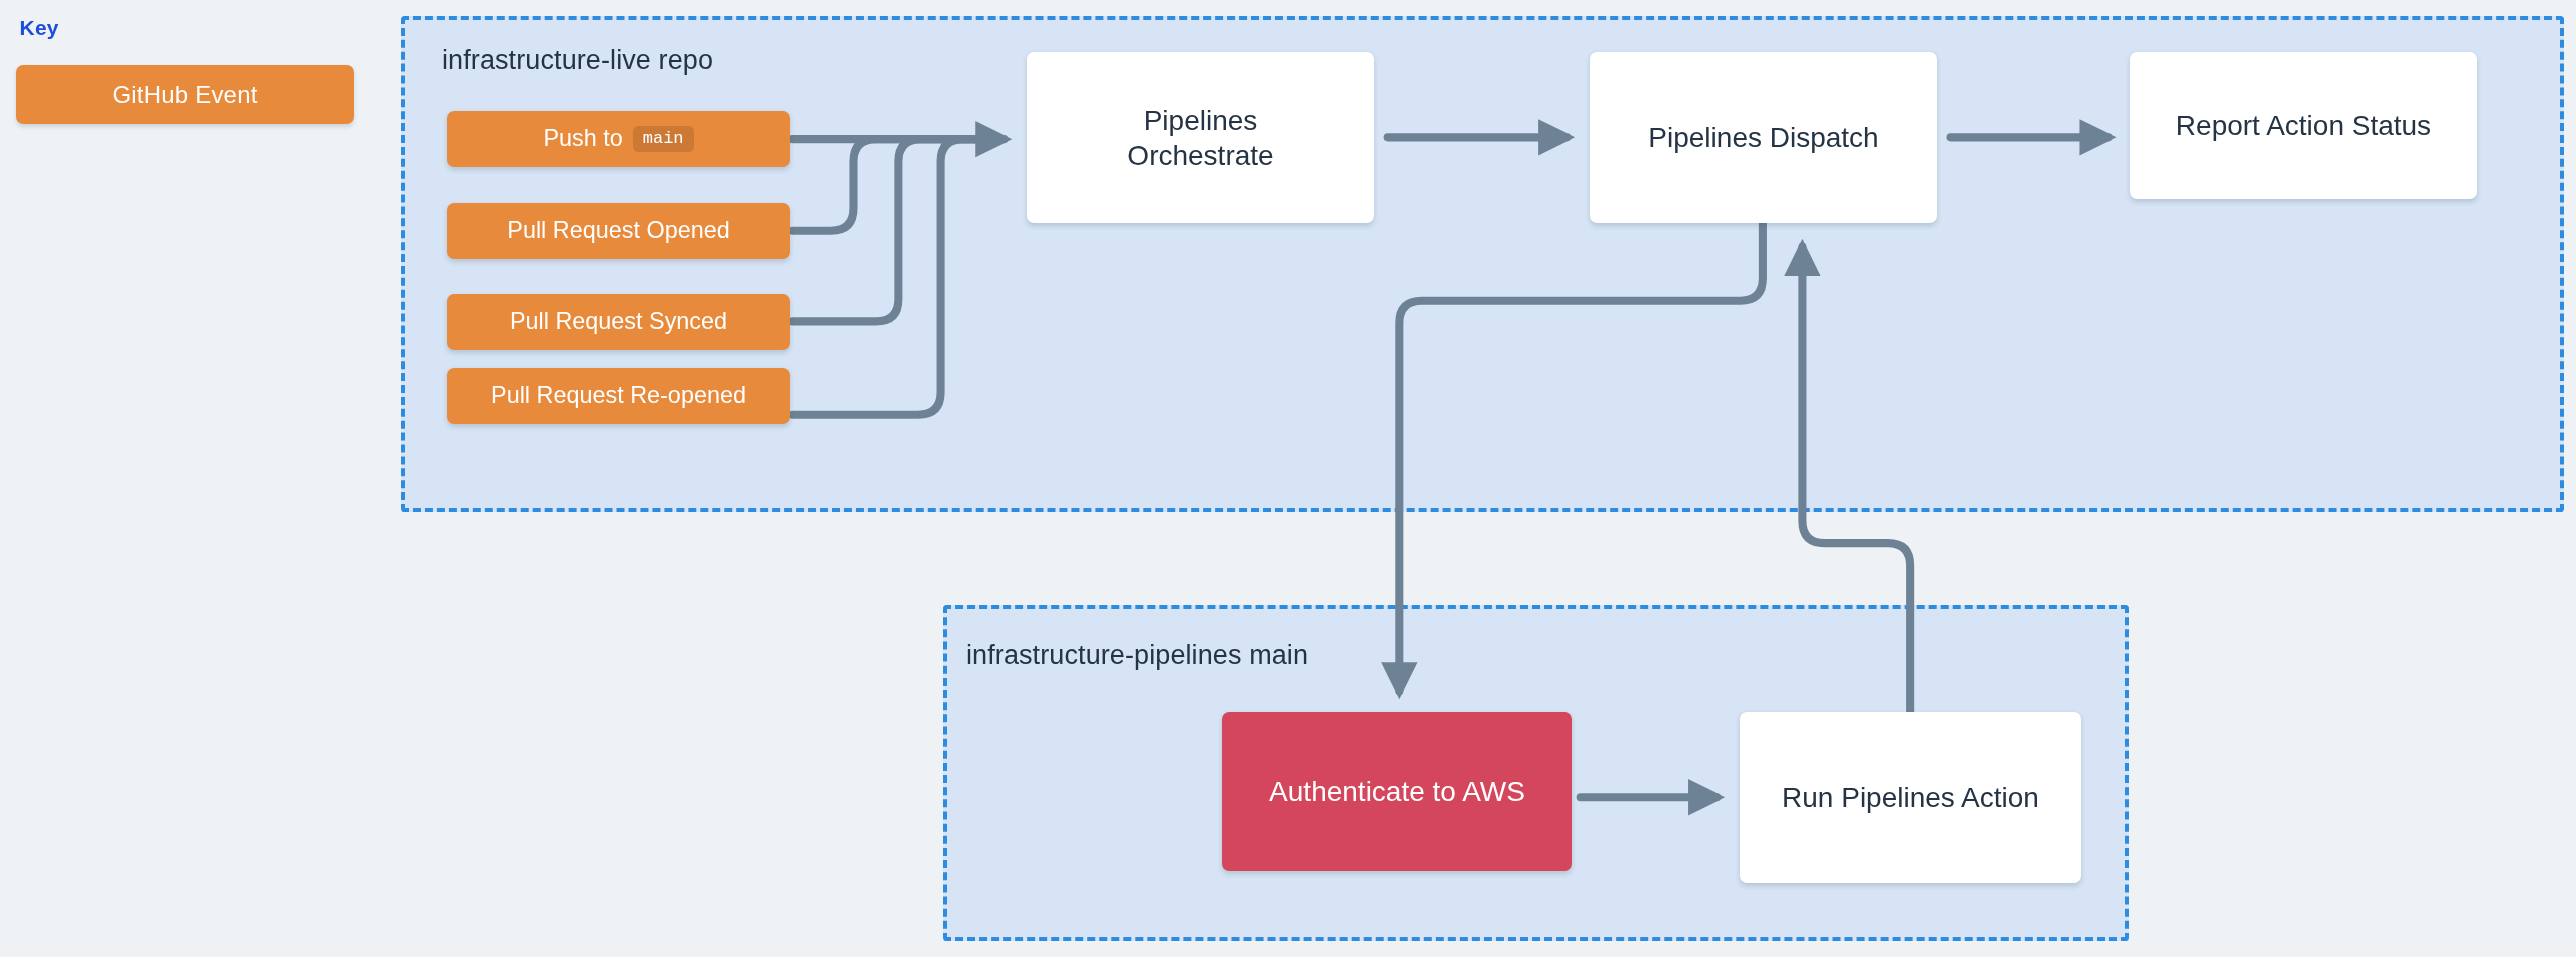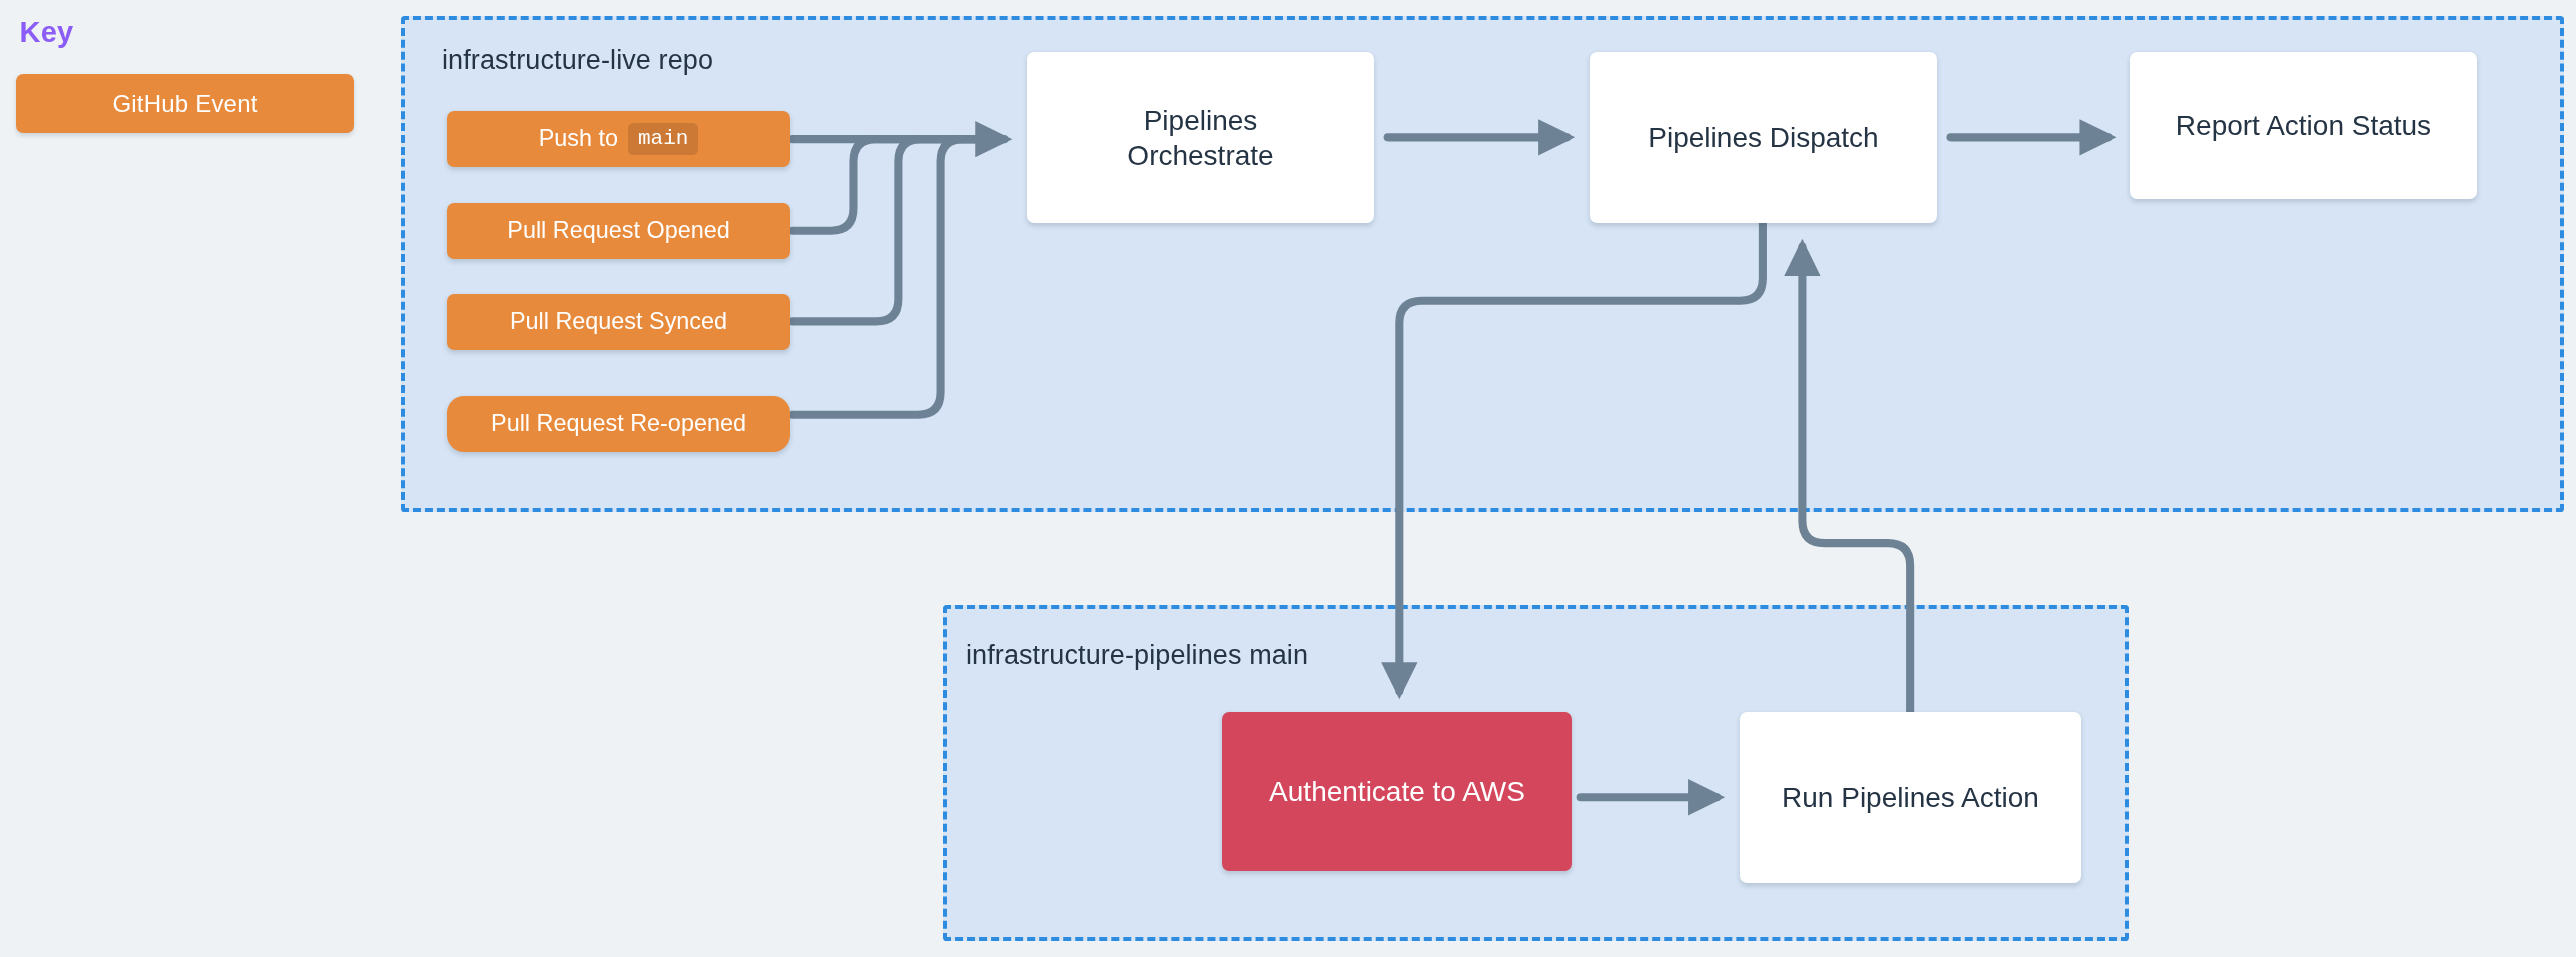--- a/index.html
+++ b/index.html
@@ -7,21 +7,21 @@
     width:2576px;height:957px;
     background:#eef2f5;
     font-family:"Liberation Sans","DejaVu Sans",sans-serif;
     overflow:hidden;position:relative;
   }
   #stage{position:absolute;inset:0;width:2576px;height:957px;}
 
   
   #key-panel{position:absolute;left:16px;top:16px;width:350px;}
   #key-title{
-    font-size:29px;font-weight:bold;color:#8b5cf6;
+    font-size:21px;font-weight:bold;color:#1d4ed8;
     letter-spacing:0.2px;margin:0 0 25px 3.6px;
   }
   .key-chip{
     width:338px;height:59px;border-radius:7.2px;
     display:flex;align-items:center;justify-content:center;
     color:#ffffff;font-size:24px;letter-spacing:0.2px;
     box-shadow:0 2.7px 4.5px rgba(40,60,80,.16);
     margin-bottom:18px;
   }
   .chip-aws{background:#d4465b;}
@@ -52,33 +52,33 @@
     box-shadow:0 2.7px 5.4px rgba(40,60,80,.18);
     line-height:1.25;
   }
   .node-event{background:#e88a3c;color:#ffffff;font-size:23.4px;height:56px;width:343px;left:447px;}
   .node-proc{background:#ffffff;color:#253444;font-size:28px;}
   .node-aws{background:#d4465b;color:#ffffff;font-size:28px;}
 
   #n-push{top:111px;}
   #n-pr-open{top:203px;}
   #n-pr-sync{top:294px;}
-  #n-pr-reopen{top:396px;border-radius:17px;}
+  #n-pr-reopen{top:368px;}
 
   #n-orchestrate{left:1027px;top:52px;width:347px;height:171px;}
   #n-dispatch{left:1590px;top:52px;width:347px;height:171px;}
   #n-report{left:2130px;top:52px;width:347px;height:147px;}
   #n-auth{left:1222px;top:712px;width:350px;height:159px;}
   #n-run{left:1740px;top:712px;width:341px;height:171px;}
 
   .code-badge{
     display:inline-block;background:rgba(0,0,0,.12);
     border-radius:5.4px;padding:2.7px 10px;margin-left:10px;
     font-family:"Liberation Mono","DejaVu Sans Mono",monospace;
-    font-size:21px;color:#ffffff;vertical-align:middle;
+    font-size:17px;color:#ffffff;vertical-align:middle;
   }
   .node-label-inline{display:inline-block;vertical-align:middle;}
 
   
   #edge-label-terragrunt{
     position:absolute;left:1595px;top:406px;
     font-size:27px;color:#253444;white-space:nowrap;
   }
 
   

